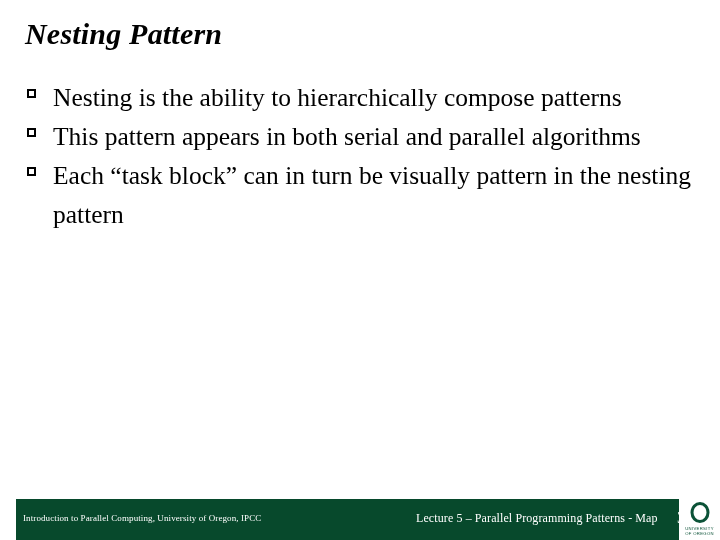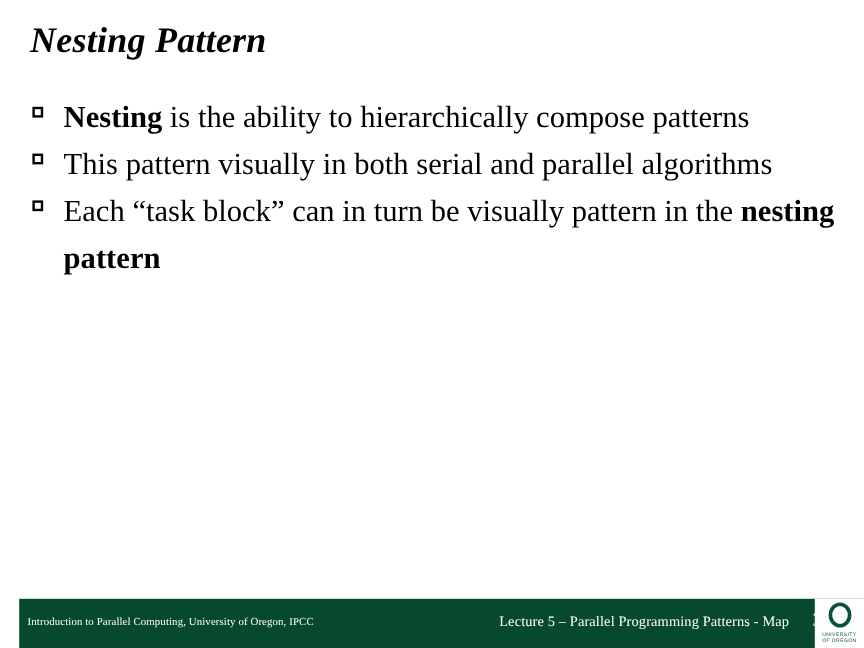--- a/index.html
+++ b/index.html
@@ -65,21 +65,21 @@
     width: 9px;
     height: 9px;
     border: 2.5px solid #000000;
     box-sizing: border-box;
     background: transparent;
   }
   .bullet-text {
     display: block;
   }
   .bold {
-    font-weight: bold;
+    font-weight: normal;
   }
 
   
   #footer-bar {
     position: absolute;
     left: 16px;
     top: 499px;
     width: 720px;
     height: 41px;
     background: #07492C;
@@ -160,21 +160,21 @@
 
   <div id="slide-title">Nesting Pattern</div>
 
   <ul id="body-list">
     <li class="bullet-item">
       <span class="bullet-marker"></span>
       <span class="bullet-text"><span class="bold">Nesting</span><span> is the ability to hierarchically compose patterns</span></span>
     </li>
     <li class="bullet-item">
       <span class="bullet-marker"></span>
-      <span class="bullet-text"><span>This pattern visually in both serial and parallel algorithms</span></span>
+      <span class="bullet-text"><span>This pattern appears in both serial and parallel algorithms</span></span>
     </li>
     <li class="bullet-item">
       <span class="bullet-marker"></span>
       <span class="bullet-text"><span>Each “task block” can in turn be visually pattern in the </span><span class="bold">nesting pattern</span></span>
     </li>
   </ul>
 
   <div id="footer-bar">
     <div id="footer-left">Introduction to Parallel Computing, University of Oregon, IPCC</div>
     <div id="footer-center">Lecture 5 – Parallel Programming Patterns - Map</div>

